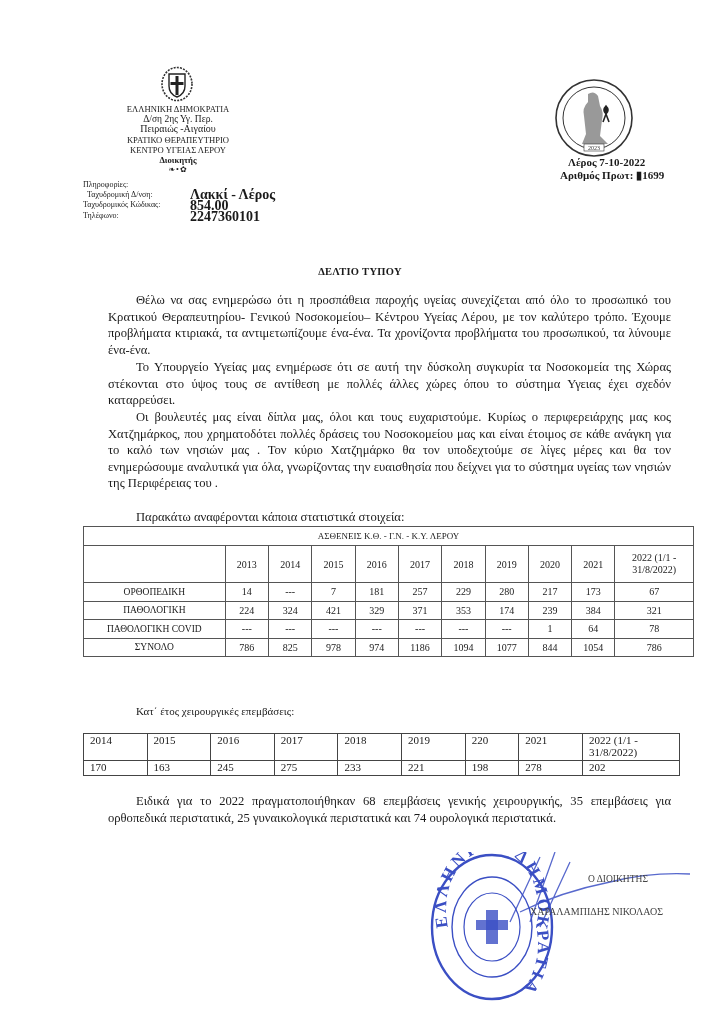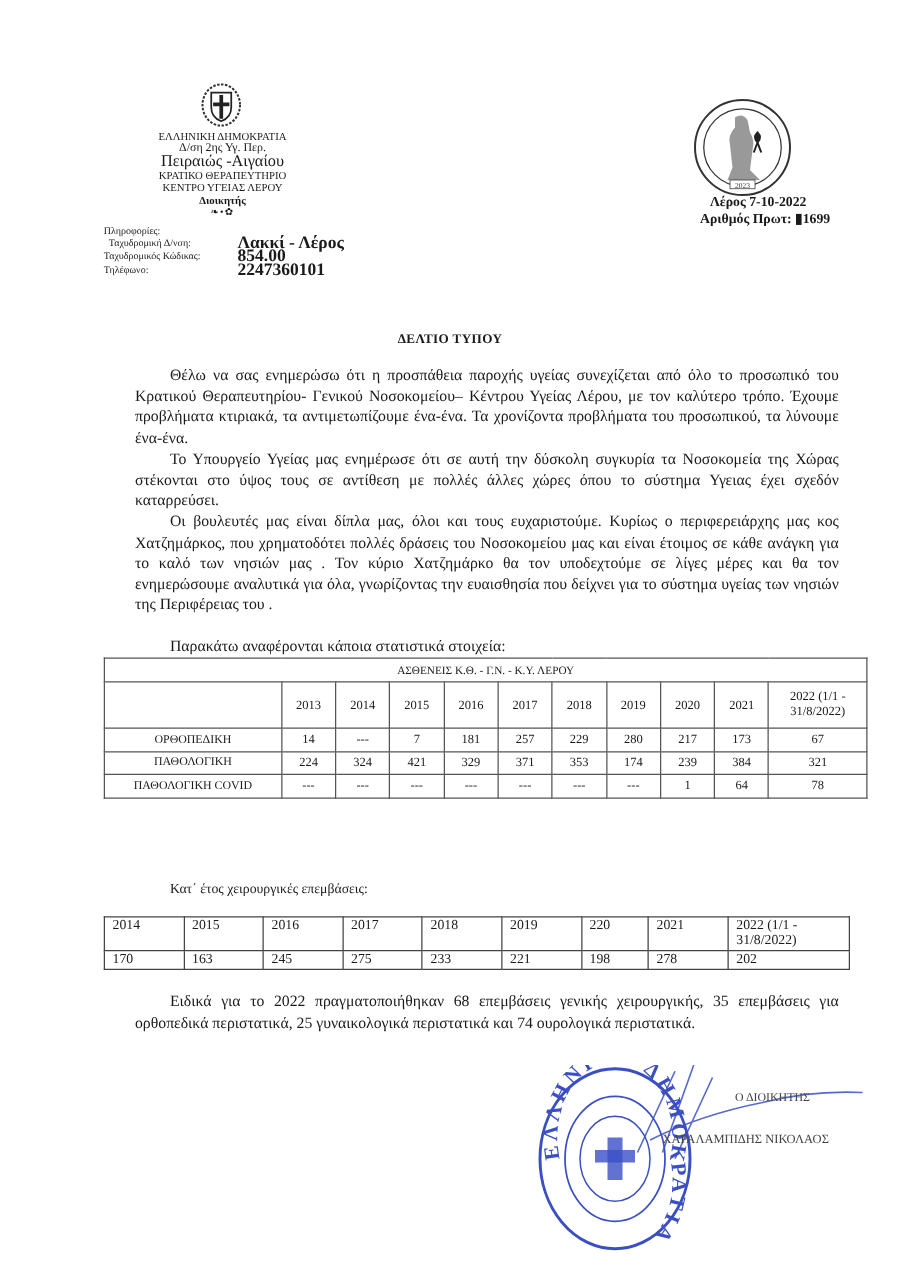--- a/index.html
+++ b/index.html
@@ -64,21 +64,21 @@
 <svg class="abs emblem" viewBox="0 0 34 36">
   <ellipse cx="17" cy="18" rx="15" ry="16.5" fill="none" stroke="#333" stroke-width="1.6" stroke-dasharray="2 1.2"></ellipse>
   <path d="M9 8 H25 V20 Q25 28 17 31 Q9 28 9 20 Z" fill="#fff" stroke="#222" stroke-width="1.4"></path>
   <rect x="15.5" y="10" width="3" height="19" fill="#222"></rect>
   <rect x="10.5" y="16" width="13" height="3" fill="#222"></rect>
 </svg>
 
 <div class="abs org">
   <div>ΕΛΛΗΝΙΚΗ ΔΗΜΟΚΡΑΤΙΑ</div>
   <div style="font-size:9.5px">Δ/ση 2ης Υγ. Περ.</div>
-  <div style="font-size:13px">Πειραιώς -Αιγαίου</div>
+  <div style="font-size:10px">Πειραιώς -Αιγαίου</div>
   <div>ΚΡΑΤΙΚΟ ΘΕΡΑΠΕΥΤΗΡΙΟ</div>
   <div>ΚΕΝΤΡΟ ΥΓΕΙΑΣ ΛΕΡΟΥ</div>
   <div class="bold">Διοικητής</div>
   <div class="orn">❧•✿</div>
 </div>
 
 <div class="abs info">
   <div>Πληροφορίες:</div>
   <div style="padding-left:4px">Ταχυδρομική Δ/νση:</div>
   <div>Ταχυδρομικός Κώδικας:</div>
@@ -171,20 +171,33 @@
         <td>---</td>
         <td>---</td>
         <td>---</td>
         <td>---</td>
         <td>---</td>
         <td>---</td>
         <td>1</td>
         <td>64</td>
         <td>78</td>
       </tr>
+      <tr class="row">
+        <td class="c0">ΣΥΝΟΛΟ</td>
+        <td>786</td>
+        <td>825</td>
+        <td>978</td>
+        <td>974</td>
+        <td>1186</td>
+        <td>1094</td>
+        <td>1077</td>
+        <td>844</td>
+        <td>1054</td>
+        <td>786</td>
+      </tr>
     </tbody>
 </table>
 
 <div class="abs p5">Κατ΄ έτος  χειρουργικές επεμβάσεις:</div>
 
 <table class="abs t2">
   <tbody>
       <tr class="r1" id="t2years">
         <td>2014</td>
         <td>2015</td>

